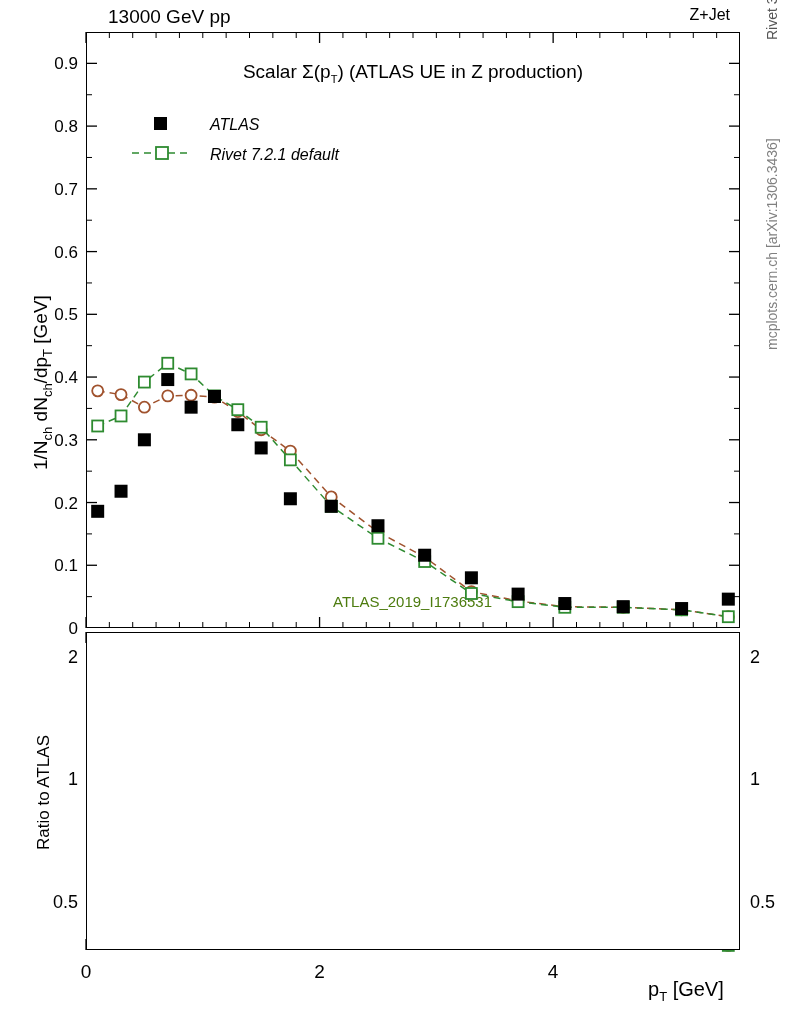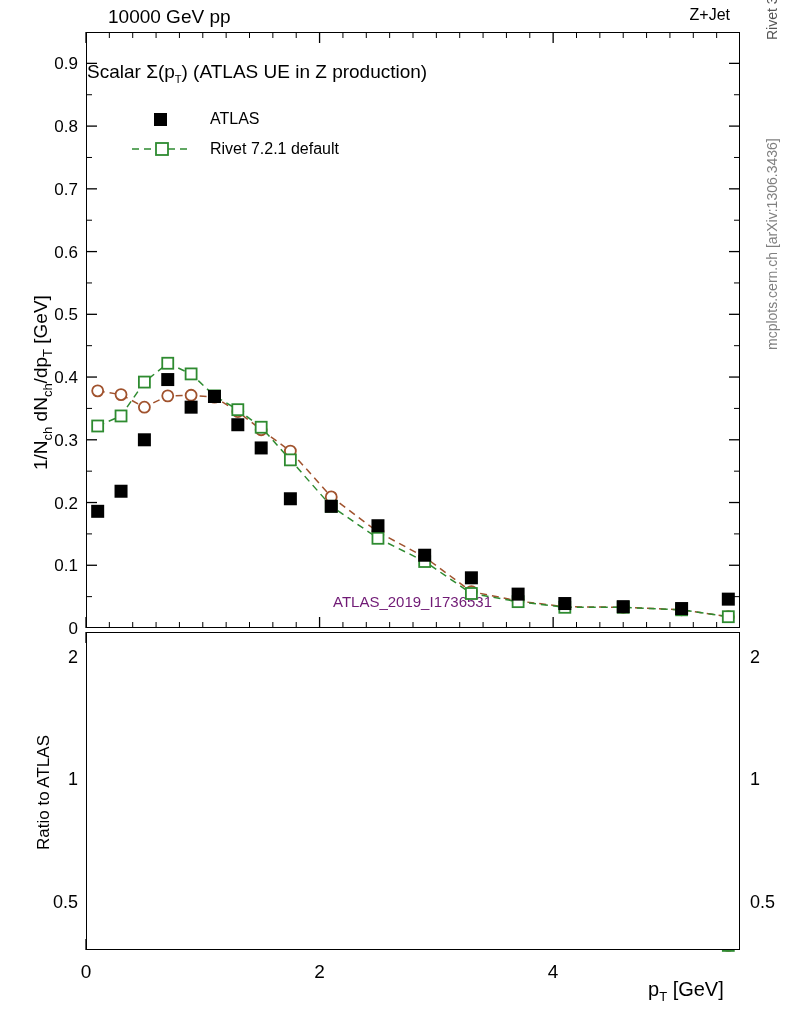--- a/index.html
+++ b/index.html
@@ -8,44 +8,44 @@
 
   .hdr{position:absolute;top:6px;left:0;width:786px;height:22px;}
   .hdr .left{position:absolute;left:108px;top:0;font-size:19px;}
   .hdr .right{position:absolute;right:56px;top:0;font-size:16px;}
 
   
   .frame{position:absolute;border:1.5px solid #000;box-sizing:border-box;background:#fff;}
   #mainframe{left:86px;top:32px;width:654px;height:596px;}
   #ratioframe{left:86px;top:632px;width:654px;height:318px;}
 
-  .plot-title{position:absolute;left:0;right:0;top:28px;font-size:19px;}
+  .plot-title{position:absolute;left:0;right:0;top:28px;text-align:center;font-size:19px;}
 
   .axis-title-y{position:absolute;transform:rotate(-90deg);transform-origin:left top;font-size:19px;white-space:nowrap;}
   .axis-title-x{position:absolute;font-size:20px;}
 
   .rightlab{position:absolute;transform:rotate(-90deg);transform-origin:left top;font-size:14px;white-space:nowrap;color:#808080;}
   .rightlab.dark{color:#555;}
 
   .legend{position:absolute;left:130px;top:104px;font-size:16px;}
-  .legend .row{height:30px;display:flex;align-items:center;}
+  .legend .row{height:30px;display:flex;align-items:flex-end;font-style:italic;}
   .legend .sym{width:70px;height:22px;position:relative;margin-right:10px;}
   .legend .txt{white-space:nowrap;}
 
-  .watermark{position:absolute;font-size:15px;color:#701a75;}
+  .watermark{position:absolute;font-size:15px;color:#4d7c0f;}
 
   svg{position:absolute;left:0;top:0;overflow:visible;}
 </style>
 </head>
 <body>
 
 <div class="root">
 
   <div class="hdr">
-    <div class="left">10000 GeV pp</div>
+    <div class="left">13000 GeV pp</div>
     <div class="right">Z+Jet</div>
   </div>
 
   <div class="frame" id="mainframe">
     <div class="plot-title">
       Scalar&nbsp;Σ(p<sub style="font-size:11px">T</sub>) (ATLAS UE in Z production)
     </div>
     <div class="watermark" style="left:246px;top:560px;">ATLAS_2019_I1736531</div>
   </div>
 

